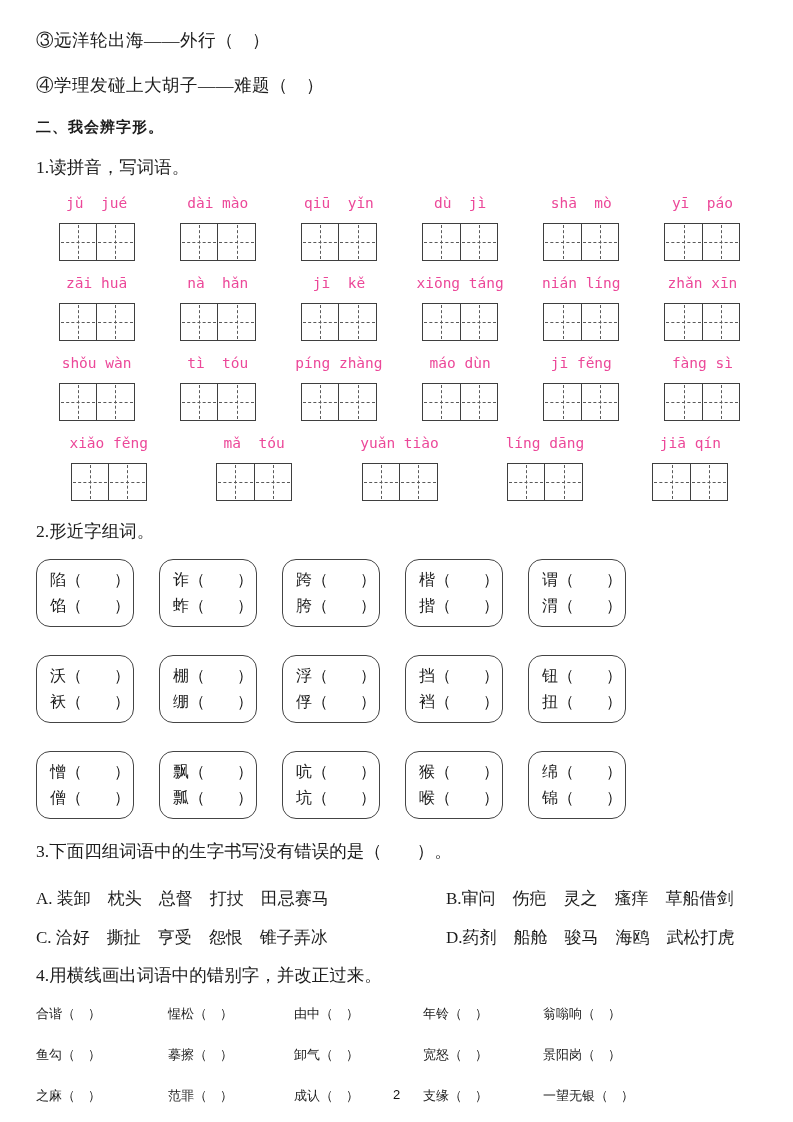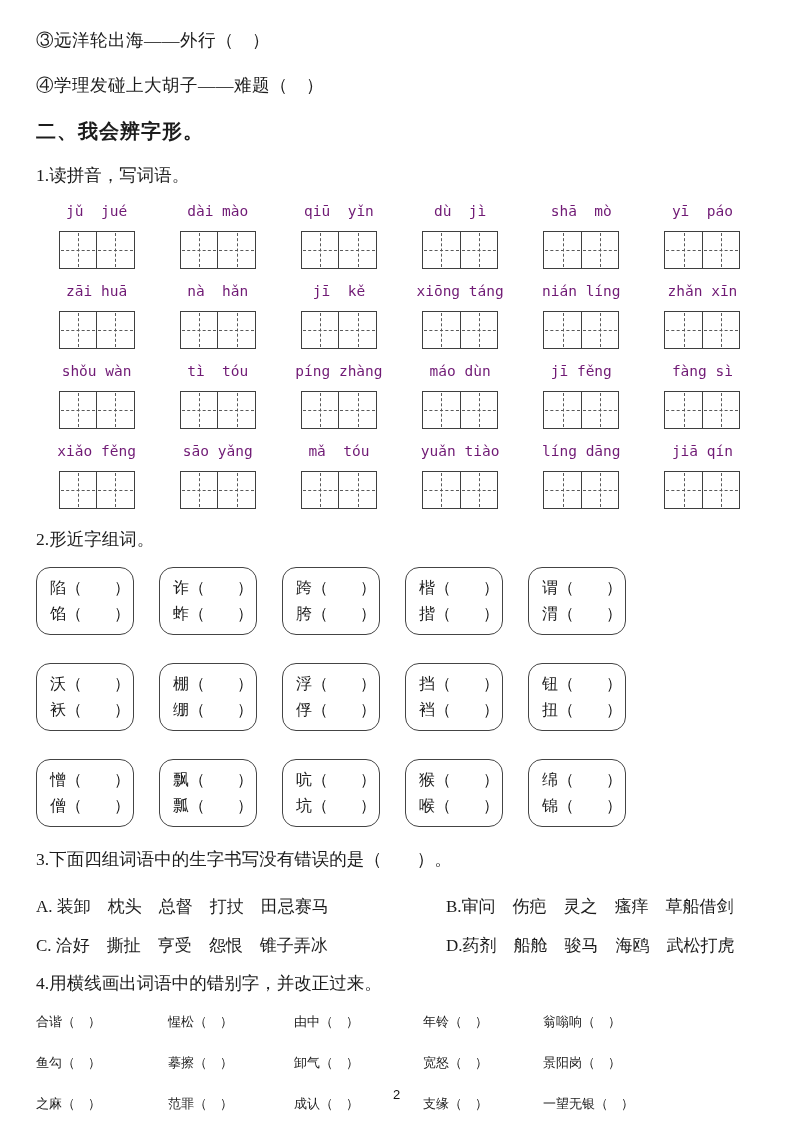--- a/index.html
+++ b/index.html
@@ -7,30 +7,30 @@
   body {
     width: 793px; height: 1122px;
     font-family: "Liberation Serif", "DejaVu Serif", serif;
     color: #1c1c1c;
   }
   .page { position: relative; width: 793px; height: 1122px; padding: 28px 30px 8px 36px; overflow: hidden; }
 
   .line { font-size: 17.5px; margin: 0 0 21px; letter-spacing: 0.5px; }
   .heading {
     font-family: "Liberation Sans", "DejaVu Sans", sans-serif;
-    font-size: 20px; font-weight: 700; margin: 8px 0 18px; letter-spacing: 1px;
+    font-size: 15px; font-weight: 700; margin: 8px 0 18px; letter-spacing: 1px;
   }
   .sublabel { font-size: 17.5px; margin: 0 0 16px; }
 
   
   .pgrid { display: flex; margin: 0 0 14px; }
   .pu { flex: 1; display: flex; flex-direction: column; align-items: center; }
   .py {
     font-family: "DejaVu Sans Mono", monospace;
-    font-size: 14.5px; white-space: pre; margin-bottom: 12px; color: #701a75;
+    font-size: 14.5px; white-space: pre; margin-bottom: 12px; color: #ec4899;
   }
   .tzg { width: 76px; height: 38px; border: 1.6px solid #3f3f3f; display: flex; background: #fff; }
   .cell { flex: 1; position: relative; }
   .cell + .cell { border-left: 1.5px solid #3f3f3f; }
   .cell::before {
     content: ""; position: absolute; left: 50%; top: 1px; bottom: 1px;
     border-left: 1px dashed #5a5a5a;
   }
   .cell::after {
     content: ""; position: absolute; top: 50%; left: 1px; right: 1px;
@@ -209,27 +209,20 @@
 
   <div class="pgrid" style="margin-bottom:18px;">
     <div class="pu">
         <div class="py">xiǎo fěng</div>
         <div class="tzg">
           <i class="cell"></i>
           <i class="cell"></i>
         </div>
       </div>
     <div class="pu">
-        <div class="py">sāo yǎng</div>
-        <div class="tzg">
-          <i class="cell"></i>
-          <i class="cell"></i>
-        </div>
-      </div>
-    <div class="pu">
         <div class="py">mǎ  tóu</div>
         <div class="tzg">
           <i class="cell"></i>
           <i class="cell"></i>
         </div>
       </div>
     <div class="pu">
         <div class="py">yuǎn tiào</div>
         <div class="tzg">
           <i class="cell"></i>

